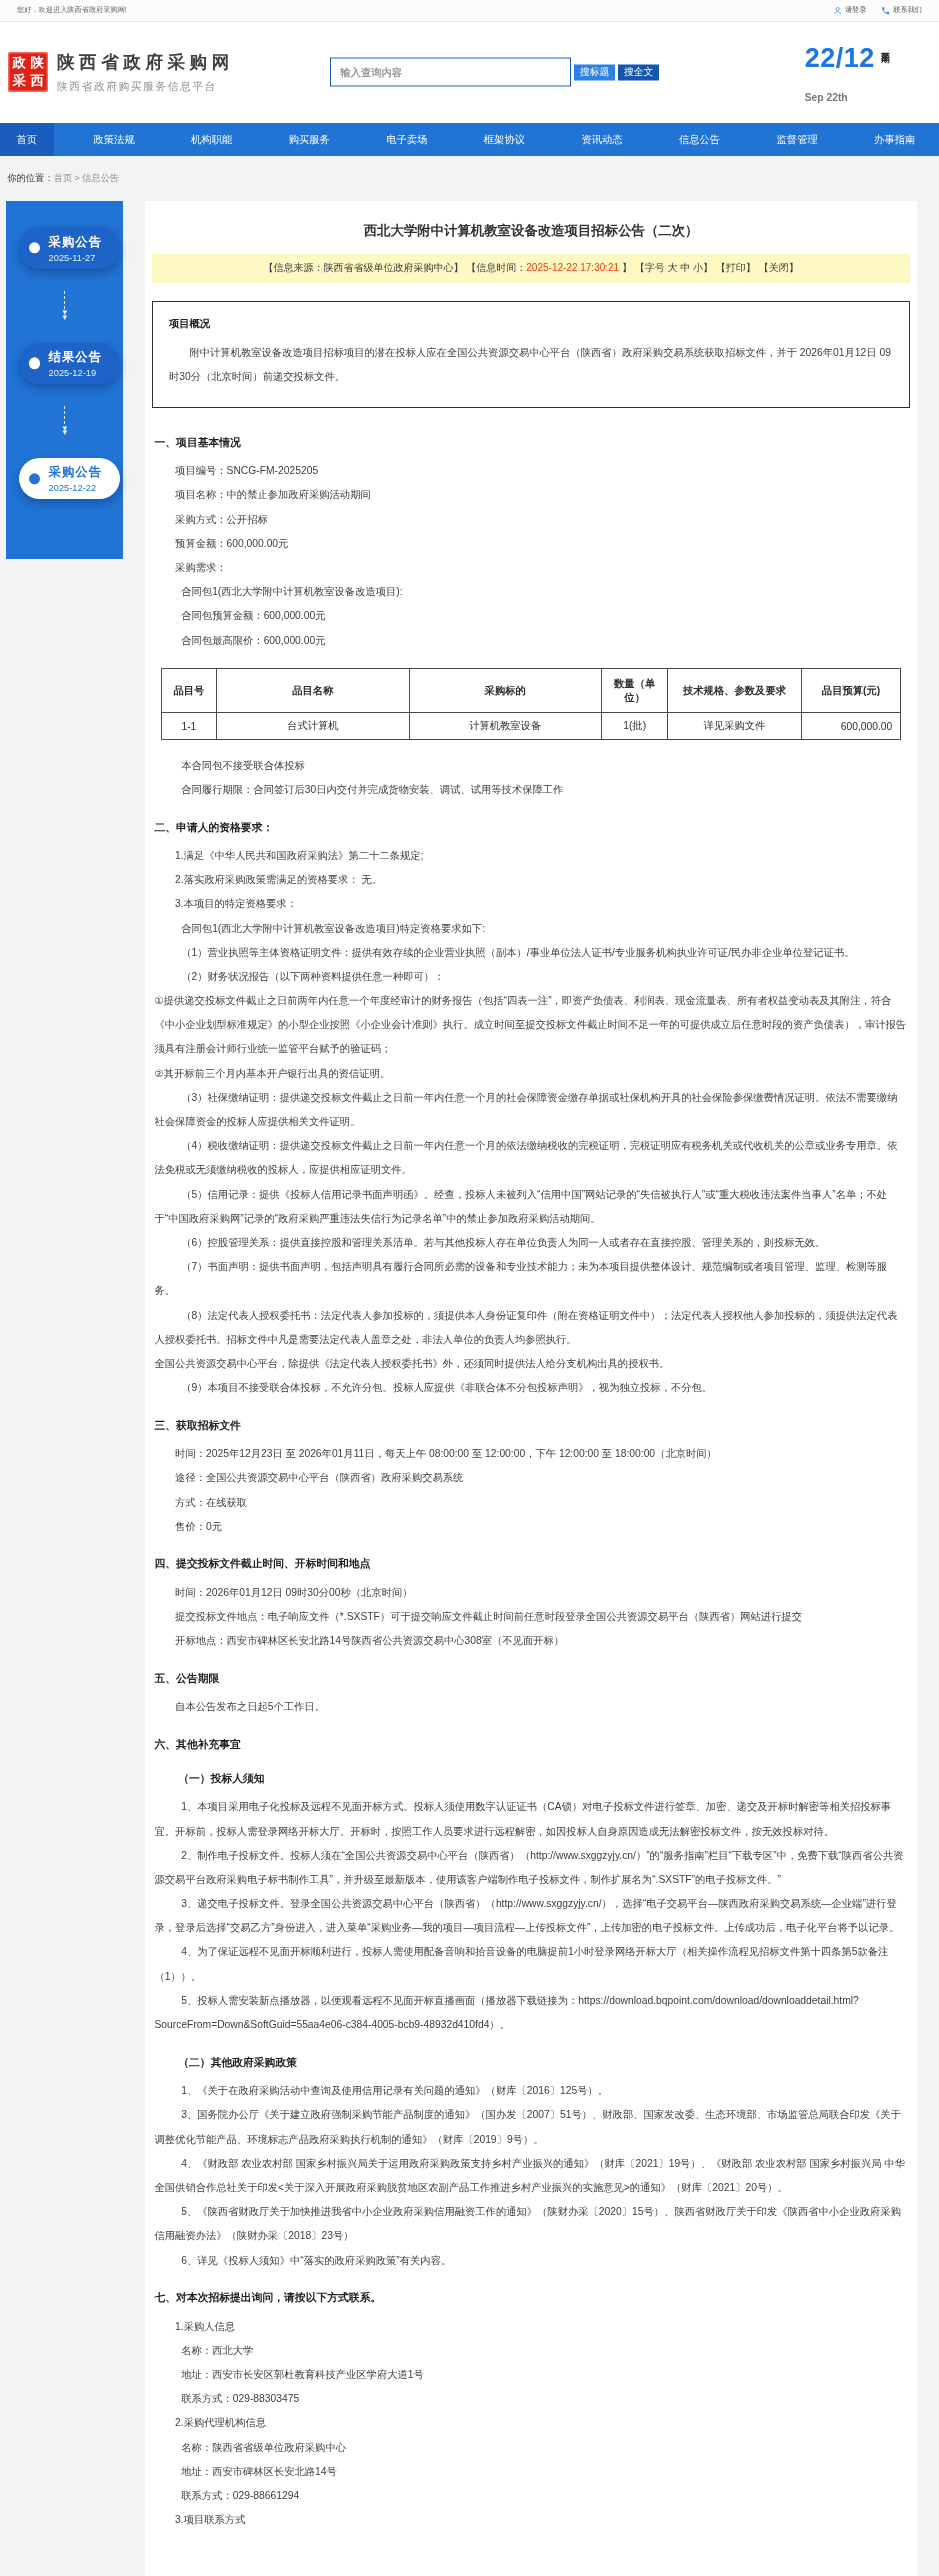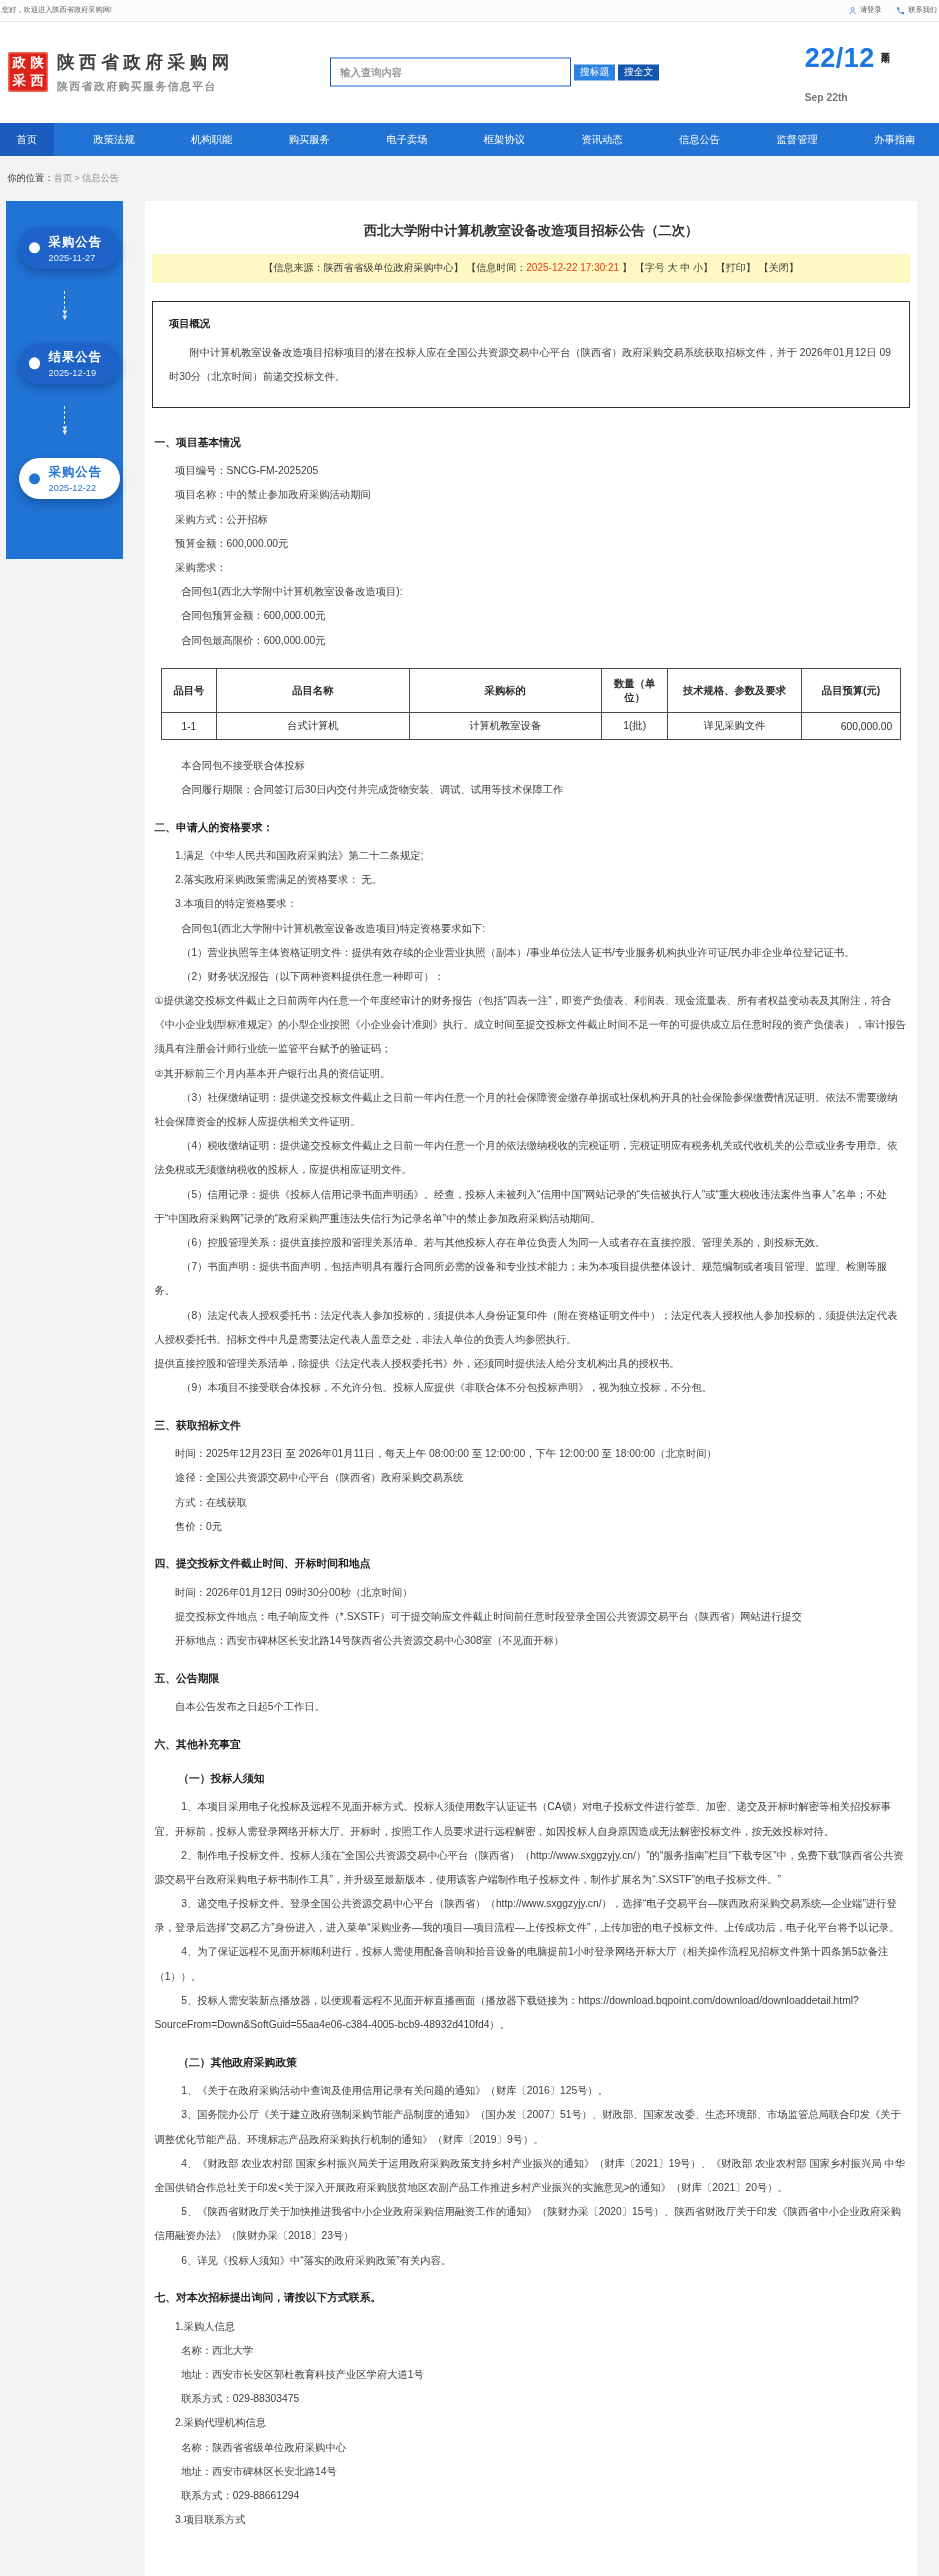--- a/index.html
+++ b/index.html
@@ -1,30 +1,30 @@
 <!DOCTYPE html>
 <html style="font-size:8.2px"><head>
 <meta charset="utf-8">
 <style>
   * { margin:0; padding:0; box-sizing:border-box; }
   body { width:939px; background:#f2f3f5; font-family:"Liberation Sans","DejaVu Sans",sans-serif; color:#333; }
 
   
-  .topbar { height:21.6px; background:#fcfcfc; border-bottom:0.5px solid #e7e7e7; display:flex; align-items:center; justify-content:space-between; padding:0 2px; font-size:7.2px; color:#666; }
+  .topbar { height:21.6px; background:#fcfcfc; border-bottom:0.5px solid #e7e7e7; display:flex; align-items:center; justify-content:space-between; padding:0 17px; font-size:7.2px; color:#666; }
   .topbar-right { display:flex; align-items:center; gap:14.4px; }
   .top-link { display:flex; align-items:center; gap:3.1px; color:#555; cursor:pointer; }
   .top-link svg { display:block; }
 
   
   .header { height:101px; background:#fff; position:relative; display:flex; align-items:center; }
   .logo { position:absolute; left:8.2px; top:50%; transform:translateY(-50%); width:40px; height:40px; background:#df2218; border-radius:3.1px; display:grid; grid-template-columns:1fr 1fr; place-items:center; padding:2.1px; box-shadow:inset 0 0 0 1.5px #f26a5d; }
   .logo span { color:#fff; font-weight:bold; font-size:13.4px; line-height:1; }
   .titles { margin-left:57px; }
   .site-title { font-size:17.5px; font-weight:bold; color:#3f3f3f; letter-spacing:4.6px; }
-  .site-sub { font-size:10.8px; color:#8f8f8f; letter-spacing:1.5px; margin-top:6.2px; font-weight:bold; }
+  .site-sub { font-size:10.8px; color:#8f8f8f; letter-spacing:1.5px; margin-top:6.2px; font-weight:normal; }
   .searchbox { position:absolute; left:330px; top:50%; transform:translateY(-50%); display:flex; align-items:center; }
   .searchbox input { width:241px; height:29px; border:1px solid #1560bd; padding:0 9.3px; font-size:10.3px; color:#333; outline:none;font-weight:bold; }
   .searchbox input::placeholder { color:#9a9a9a; }
   .btn-search { height:16px; width:41px; border:none; color:#fff; font-size:9.8px; cursor:pointer; margin-left:3.1px; font-family:inherit; }
   .btn-title { background:#2b82e3; }
   .btn-full { background:#1256ad; }
   .datebox { position:absolute; right:47px; top:23px; }
   .date-row { display:flex; align-items:flex-start; }
   .date-big { font-size:27px; font-weight:bold; color:#1b76e2; line-height:1; letter-spacing:0.5px; }
   .date-week { writing-mode:vertical-rl; font-size:8.8px; color:#222; font-weight:bold; margin-left:5.2px; letter-spacing:2.1px; height:44px; }
@@ -242,21 +242,21 @@
         <p class="doc-p ind2">（1）营业执照等主体资格证明文件：提供有效存续的企业营业执照（副本）/事业单位法人证书/专业服务机构执业许可证/民办非企业单位登记证书。</p>
         <p class="doc-p ind2">（2）财务状况报告（以下两种资料提供任意一种即可）：</p>
         <p class="doc-p ind0">①提供递交投标文件截止之日前两年内任意一个年度经审计的财务报告（包括“四表一注”，即资产负债表、利润表、现金流量表、所有者权益变动表及其附注，符合《中小企业划型标准规定》的小型企业按照《小企业会计准则》执行。成立时间至提交投标文件截止时间不足一年的可提供成立后任意时段的资产负债表），审计报告须具有注册会计师行业统一监管平台赋予的验证码；</p>
         <p class="doc-p ind0">②其开标前三个月内基本开户银行出具的资信证明。</p>
         <p class="doc-p ind2">（3）社保缴纳证明：提供递交投标文件截止之日前一年内任意一个月的社会保障资金缴存单据或社保机构开具的社会保险参保缴费情况证明。依法不需要缴纳社会保障资金的投标人应提供相关文件证明。</p>
         <p class="doc-p ind2">（4）税收缴纳证明：提供递交投标文件截止之日前一年内任意一个月的依法缴纳税收的完税证明，完税证明应有税务机关或代收机关的公章或业务专用章。依法免税或无须缴纳税收的投标人，应提供相应证明文件。</p>
         <p class="doc-p ind2">（5）信用记录：提供《投标人信用记录书面声明函》。经查，投标人未被列入“信用中国”网站记录的“失信被执行人”或“重大税收违法案件当事人”名单；不处于“中国政府采购网”记录的“政府采购严重违法失信行为记录名单”中的禁止参加政府采购活动期间。</p>
         <p class="doc-p ind2">（6）控股管理关系：提供直接控股和管理关系清单。若与其他投标人存在单位负责人为同一人或者存在直接控股、管理关系的，则投标无效。</p>
         <p class="doc-p ind2">（7）书面声明：提供书面声明，包括声明具有履行合同所必需的设备和专业技术能力；未为本项目提供整体设计、规范编制或者项目管理、监理、检测等服务。</p>
         <p class="doc-p ind2">（8）法定代表人授权委托书：法定代表人参加投标的，须提供本人身份证复印件（附在资格证明文件中）；法定代表人授权他人参加投标的，须提供法定代表人授权委托书。招标文件中凡是需要法定代表人盖章之处，非法人单位的负责人均参照执行。</p>
-        <p class="doc-p ind0">提供直接控股和管理关系清单，除提供《法定代表人授权委托书》外，还须同时提供法人给分支机构出具的授权书。</p>
+        <p class="doc-p ind0">全国公共资源交易中心平台，除提供《法定代表人授权委托书》外，还须同时提供法人给分支机构出具的授权书。</p>
         <p class="doc-p ind2">（9）本项目不接受联合体投标，不允许分包。投标人应提供《非联合体不分包投标声明》，视为独立投标，不分包。</p>
         <div class="doc-h">三、获取招标文件</div>
         <p class="doc-p ind1">时间：2025年12月23日 至 2026年01月11日，每天上午 08:00:00 至 12:00:00，下午 12:00:00 至 18:00:00（北京时间）</p>
         <p class="doc-p ind1">途径：全国公共资源交易中心平台（陕西省）政府采购交易系统</p>
         <p class="doc-p ind1">方式：在线获取</p>
         <p class="doc-p ind1">售价：0元</p>
         <div class="doc-h">四、提交投标文件截止时间、开标时间和地点</div>
         <p class="doc-p ind1">时间：2026年01月12日 09时30分00秒（北京时间）</p>
         <p class="doc-p ind1">提交投标文件地点：电子响应文件（*.SXSTF）可于提交响应文件截止时间前任意时段登录全国公共资源交易平台（陕西省）网站进行提交</p>
         <p class="doc-p ind1">开标地点：西安市碑林区长安北路14号陕西省公共资源交易中心308室（不见面开标）</p>

